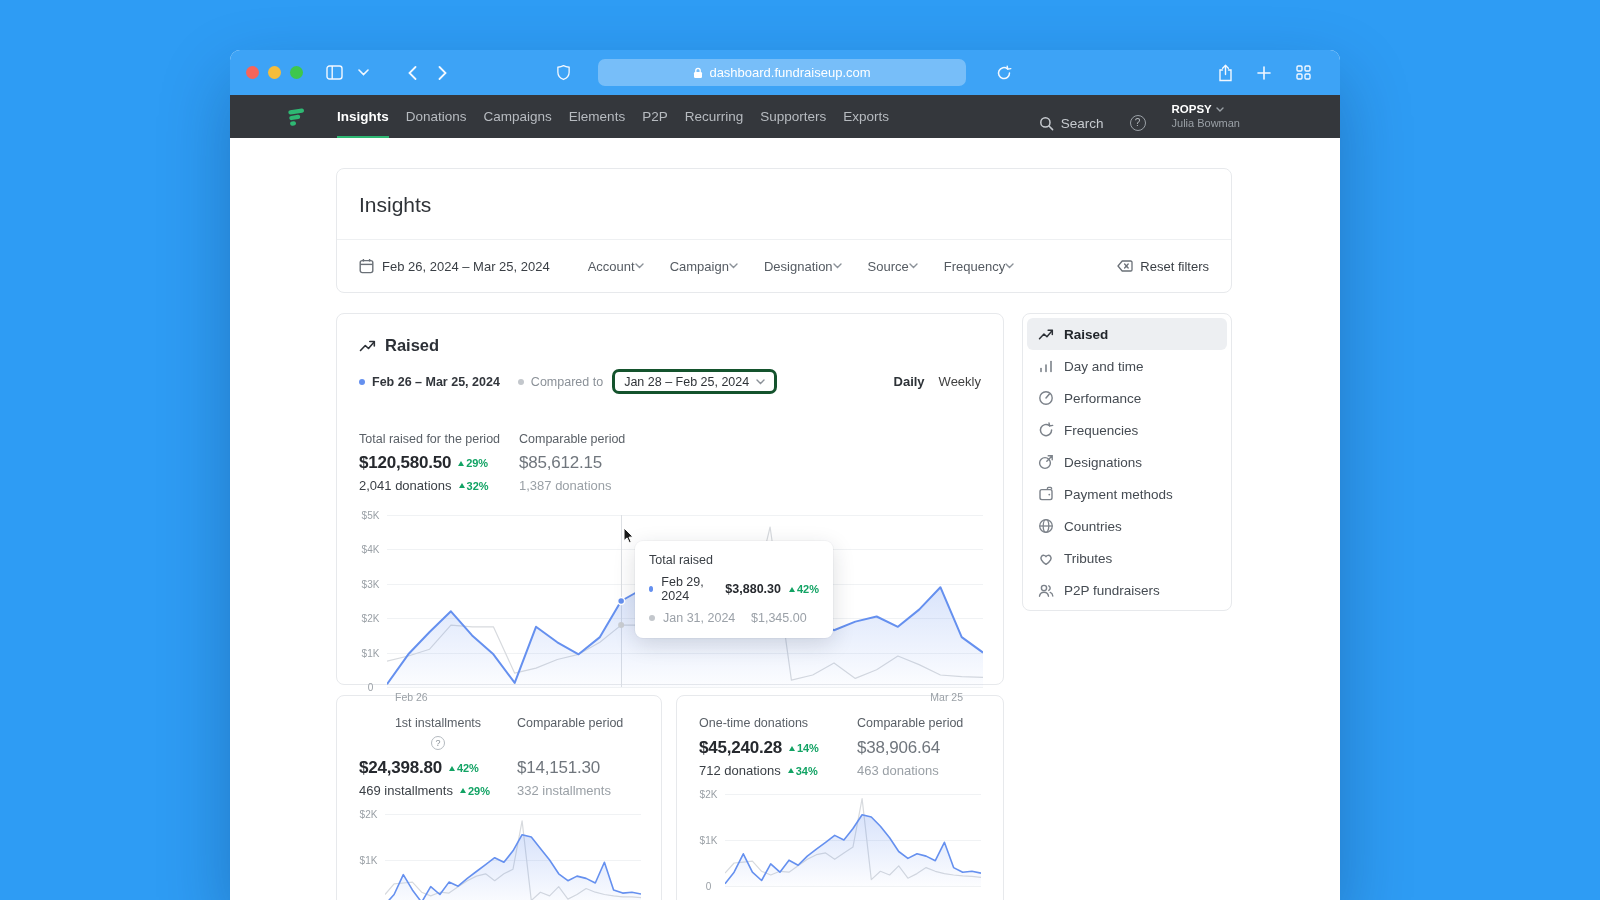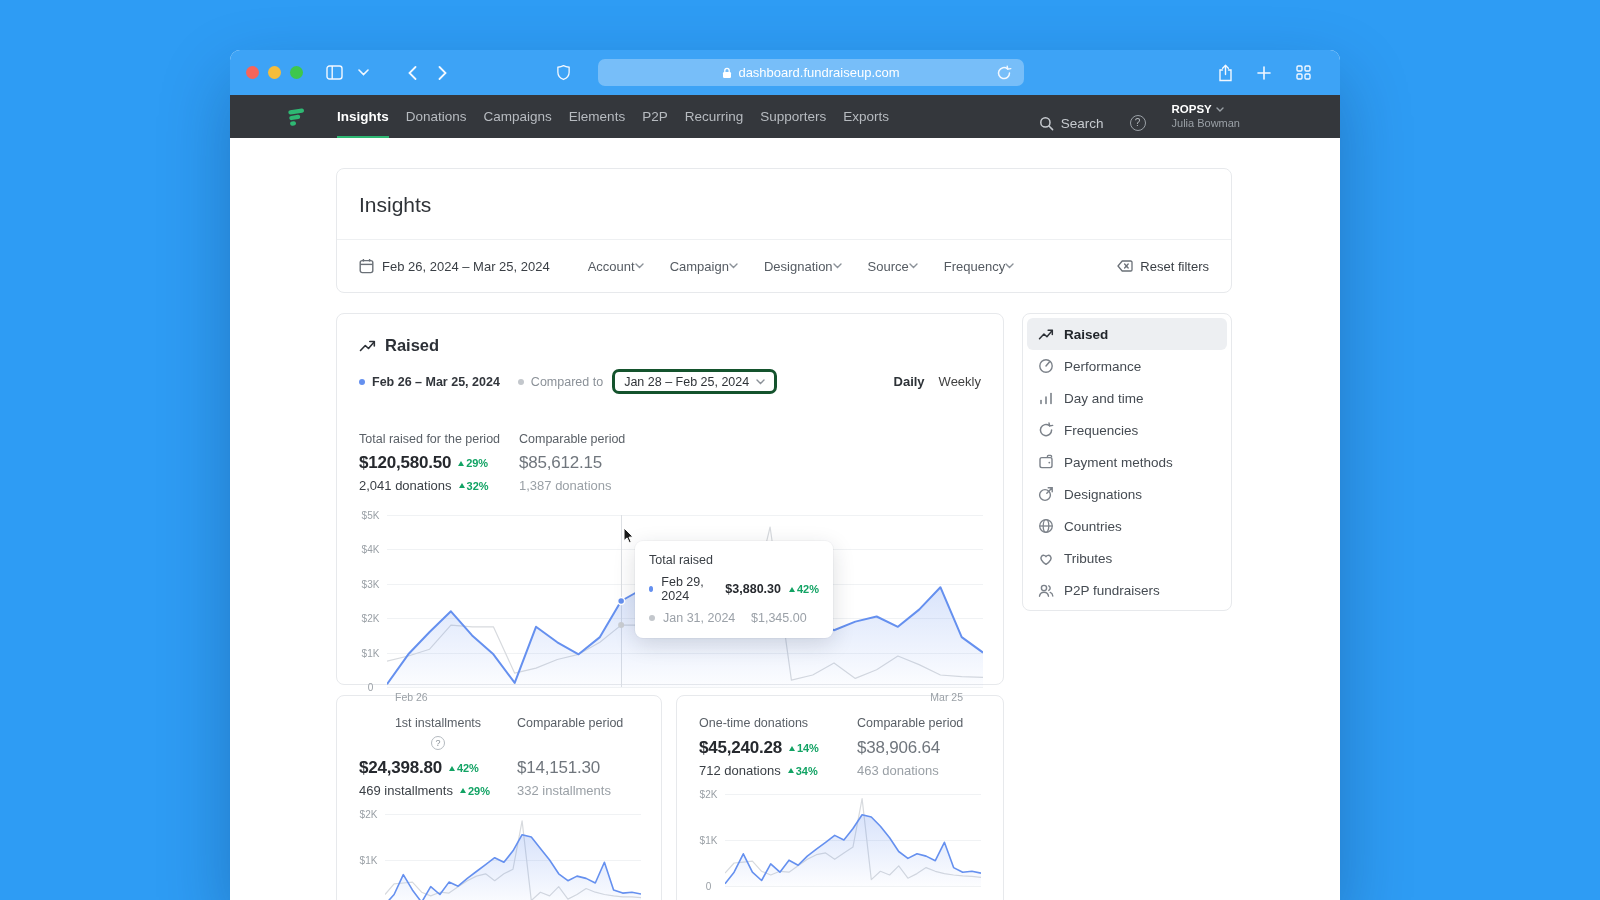--- a/index.html
+++ b/index.html
@@ -10,21 +10,21 @@
   .window { position:absolute; left:230px; top:50px; width:1110px; height:850px;
             background:#fff; border-radius:10px 10px 0 0; overflow:hidden;
             box-shadow:0 30px 70px rgba(0,30,70,.28); }
 
   
   .toolbar { position:relative; height:45px; background:#3da3f6; }
   .toolbar .abs { position:absolute; top:0; height:45px; display:flex; align-items:center; }
   .lights { left:16px; gap:9px; }
   .light { width:13px; height:13px; border-radius:50%; }
   .t-icon { color:#f2f8ff; display:flex; align-items:center; justify-content:center; }
-  .url-bar { left:368px; width:426px; top:9px; height:27px; position:absolute;
+  .url-bar { left:368px; width:368px; top:9px; height:27px; position:absolute;
              background:rgba(255,255,255,.30); border-radius:7px;
              display:flex; align-items:center; justify-content:center; gap:6px;
              color:#fff; font-size:13px; }
   
   .navbar { height:43px; background:#34373c; display:flex; align-items:center; padding-right:100px; }
   .logo { margin-left:58px; display:flex; }
   .menu { display:flex; margin-left:30px; gap:17px; height:43px; }
   .nav-item { position:relative; display:flex; align-items:center; height:43px;
               color:#b7bbc0; font-size:13.5px; text-decoration:none; cursor:pointer; }
   .nav-item.active { color:#fff; font-weight:600; }
@@ -541,67 +541,67 @@
           <span class="s-ic">
             <svg width="16" height="13" viewBox="0 0 17 14" fill="none" stroke="currentColor" stroke-width="1.6" stroke-linecap="round" stroke-linejoin="round">
                 <path d="M1.5 11.5L6.3 6.5l3.2 3L15.3 2.8"></path>
                 <path d="M10.8 2.5h4.5V7"></path>
               </svg>
           </span>
           <span>Raised</span>
         </div>
         <div class="side-item">
           <span class="s-ic">
-            <svg width="16" height="16" viewBox="0 0 16 16" fill="none" stroke="currentColor" stroke-width="1.4" stroke-linecap="round">
-                <circle cx="8" cy="8" r="6.2"></circle>
-                <path d="M8 8l3.4-3.9" stroke-width="1.5"></path>
-              </svg>
-          </span>
-          <span>Performance</span>
-        </div>
-        <div class="side-item">
-          <span class="s-ic">
             <svg width="16" height="16" viewBox="0 0 16 16" fill="none" stroke="currentColor" stroke-width="1.6" stroke-linecap="round">
                 <line x1="3" y1="13.5" x2="3" y2="10.5"></line>
                 <line x1="8" y1="13.5" x2="8" y2="7"></line>
                 <line x1="13" y1="13.5" x2="13" y2="3.5"></line>
               </svg>
           </span>
           <span>Day and time</span>
         </div>
         <div class="side-item">
           <span class="s-ic">
+            <svg width="16" height="16" viewBox="0 0 16 16" fill="none" stroke="currentColor" stroke-width="1.4" stroke-linecap="round">
+                <circle cx="8" cy="8" r="6.2"></circle>
+                <path d="M8 8l3.4-3.9" stroke-width="1.5"></path>
+              </svg>
+          </span>
+          <span>Performance</span>
+        </div>
+        <div class="side-item">
+          <span class="s-ic">
             <svg width="16" height="16" viewBox="0 0 16 16" fill="none" stroke="currentColor" stroke-width="1.5" stroke-linecap="round">
                 <path d="M13.6 8A5.6 5.6 0 1 1 11.5 3.7"></path>
                 <path d="M11 1l.7 3 3-.6" stroke-width="1.4"></path>
               </svg>
           </span>
           <span>Frequencies</span>
+        </div>
+        <div class="side-item">
+          <span class="s-ic">
+            <svg width="16" height="16" viewBox="0 0 16 16" fill="none" stroke="currentColor" stroke-width="1.4" stroke-linecap="round">
+                <circle cx="7" cy="9" r="5.4"></circle>
+                <path d="M8.8 7.2L14 2M10.2 1.8H14.2V5.8" stroke-width="1.4"></path>
+              </svg>
+          </span>
+          <span>Designations</span>
         </div>
         <div class="side-item">
           <span class="s-ic">
             <svg width="16" height="16" viewBox="0 0 16 16" fill="none" stroke="currentColor" stroke-width="1.4" stroke-linejoin="round">
                 <rect x="2" y="3.6" width="12" height="10" rx="1.8"></rect>
                 <path d="M9.5 3.6V2.2a.8.8 0 0 1 .8-.8h2.4a.8.8 0 0 1 .8.8v1.4"></path>
                 <circle cx="11.3" cy="8.6" r="0.9" fill="currentColor" stroke="none"></circle>
               </svg>
           </span>
           <span>Payment methods</span>
         </div>
         <div class="side-item">
           <span class="s-ic">
-            <svg width="16" height="16" viewBox="0 0 16 16" fill="none" stroke="currentColor" stroke-width="1.4" stroke-linecap="round">
-                <circle cx="7" cy="9" r="5.4"></circle>
-                <path d="M8.8 7.2L14 2M10.2 1.8H14.2V5.8" stroke-width="1.4"></path>
-              </svg>
-          </span>
-          <span>Designations</span>
-        </div>
-        <div class="side-item">
-          <span class="s-ic">
             <svg width="16" height="16" viewBox="0 0 16 16" fill="none" stroke="currentColor" stroke-width="1.3">
                 <circle cx="8" cy="8" r="6.3"></circle>
                 <ellipse cx="8" cy="8" rx="2.8" ry="6.3"></ellipse>
                 <line x1="1.7" y1="8" x2="14.3" y2="8"></line>
               </svg>
           </span>
           <span>Countries</span>
         </div>
         <div class="side-item">
           <span class="s-ic">

